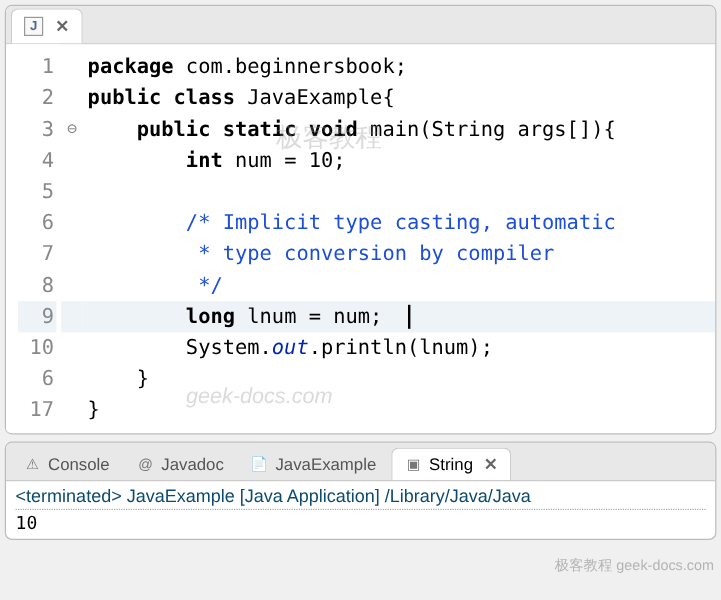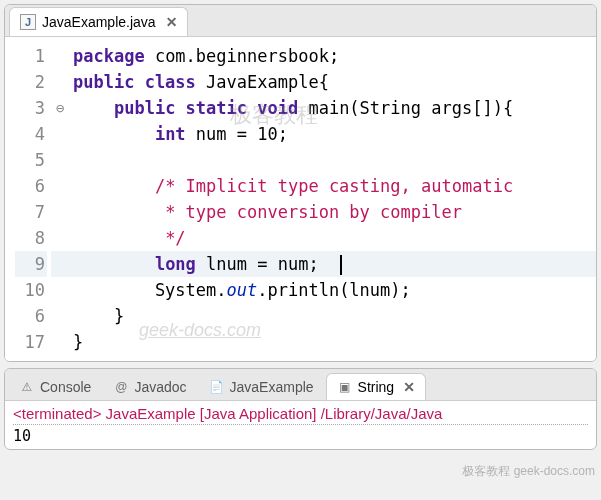--- a/index.html
+++ b/index.html
@@ -95,40 +95,40 @@
       white-space: pre;
       overflow: hidden;
     }
     .code-line {
       height: 26px;
       padding-left: 4px;
     }
     .highlight-line {
       background: #eef3f8;
     }
-    .kw { color: #4c1d95; font-weight: bold; text-align: center; }
-    .cm { color: #be185d; }
+    .kw { color: #000000; font-weight: bold; text-align: center; }
+    .cm { color: #1d4ed8; }
     .fld { color: #0026b3; font-style: italic; }
     .caret {
       display: inline-block;
       width: 2px;
       height: 20px;
       background: #000;
       vertical-align: middle;
       margin-left: 1px;
     }
     .watermark {
       position: absolute;
       color: rgba(150,150,150,0.35);
       font-size: 22px;
       font-family: sans-serif;
       pointer-events: none;
     }
     .wm1 { top: 100px; left: 230px; font-family: Liberation Mono, monospace; }
-    .wm2 { top: 320px; left: 139px; font-style: italic; font-size: 18px; text-decoration: underline; }
+    .wm2 { top: 320px; left: 155px; font-style: italic; font-size: 18px; }
     .wm3 { bottom: 20px; right: 6px; font-size: 12px; color: rgba(120,120,120,0.5); }
     .bottom-panel {
       margin: 6px 4px 4px 4px;
       background: #fff;
       border: 1px solid #bbb;
       border-radius: 6px;
       overflow: hidden;
     }
     .bottom-tabs {
       display: flex;
@@ -163,40 +163,39 @@
       justify-content: center;
       font-size: 12px;
       color: #777;
     }
     .console-body {
       padding: 4px 8px;
       font-size: 15px;
       font-family: Arial, sans-serif;
     }
     .console-status {
-      color: #be185d;
+      color: #0c4a6e;
       border-bottom: 1px dotted #aaa;
       padding-bottom: 2px;
       margin-bottom: 2px;
       white-space: nowrap;
       overflow: hidden;
     }
     .console-out {
       font-family: Monaco, Menlo, monospace;
       color: #000;
     }
   </style>
 </head>
 <body>
 
 <div class="editor-container">
   <div class="tab-bar">
     <div class="tab">
       <span class="file-icon">J</span>
-      <span>JavaExample.java</span>
       <span class="close-x">✕</span>
     </div>
   </div>
   <div class="code-area">
     <div class="gutter" id="gutter">
         <div class="gutter-line">1</div>
         <div class="gutter-line">2</div>
         <div class="gutter-line">3</div>
         <div class="gutter-line">4</div>
         <div class="gutter-line">5</div>

